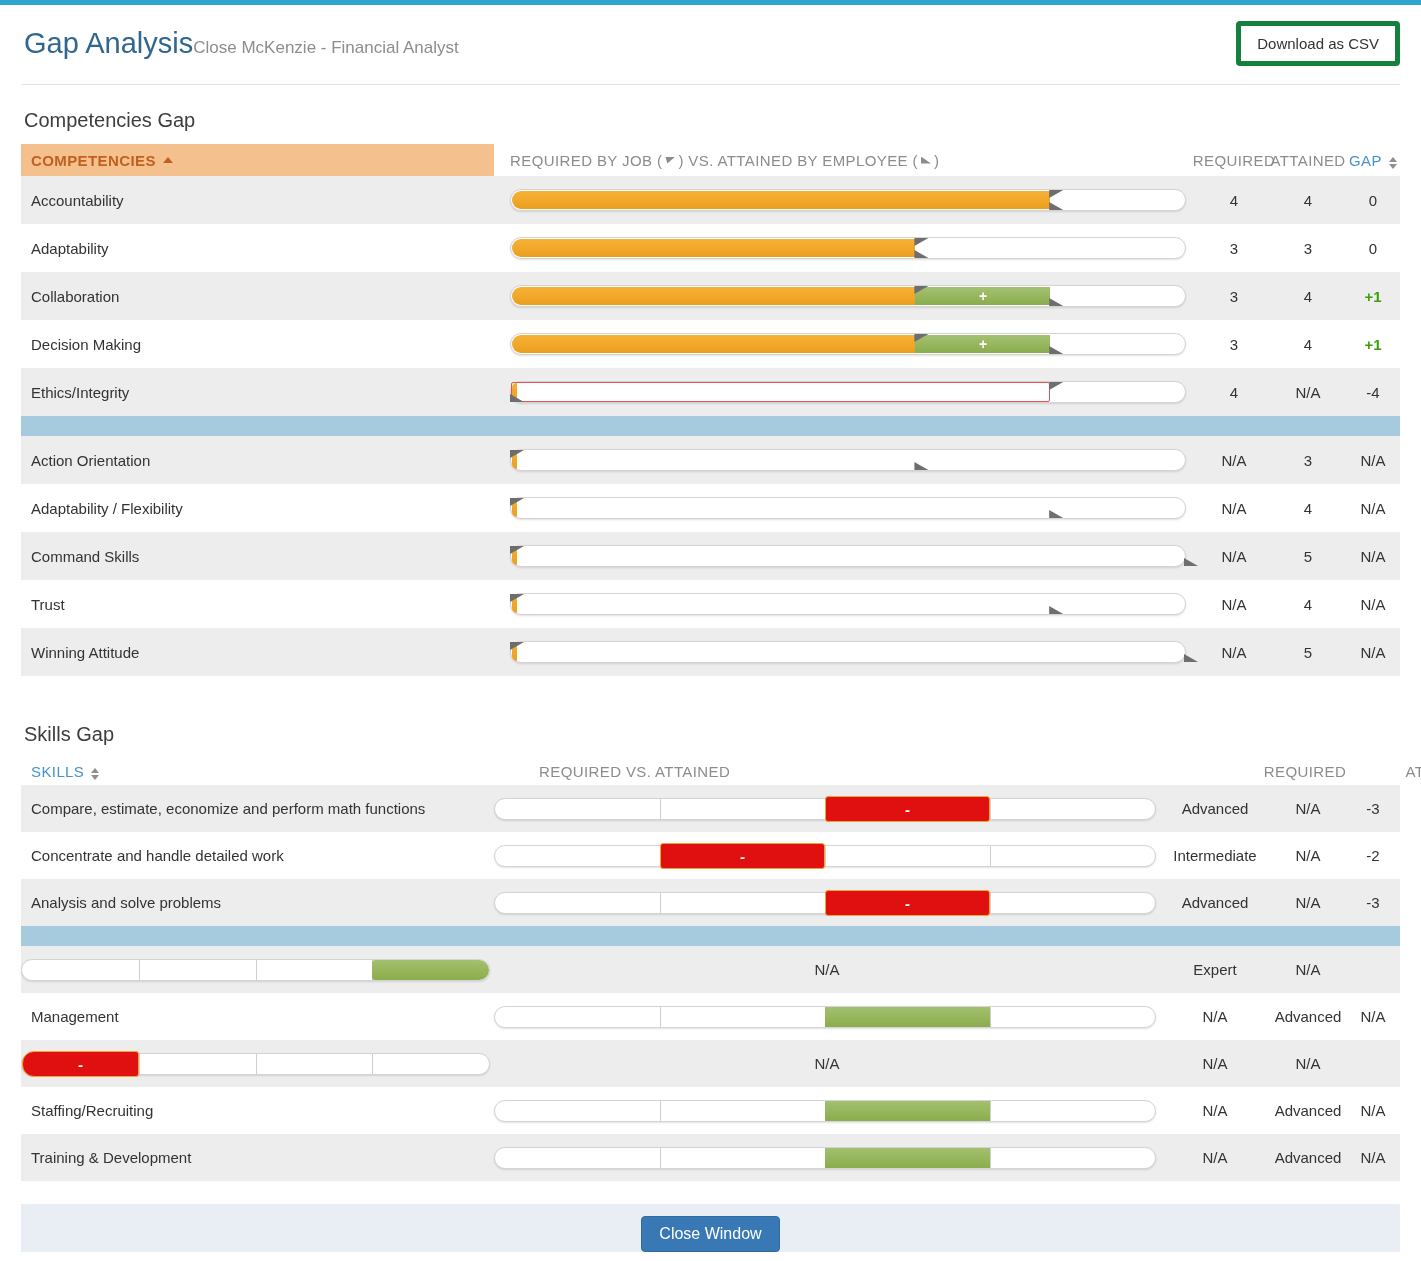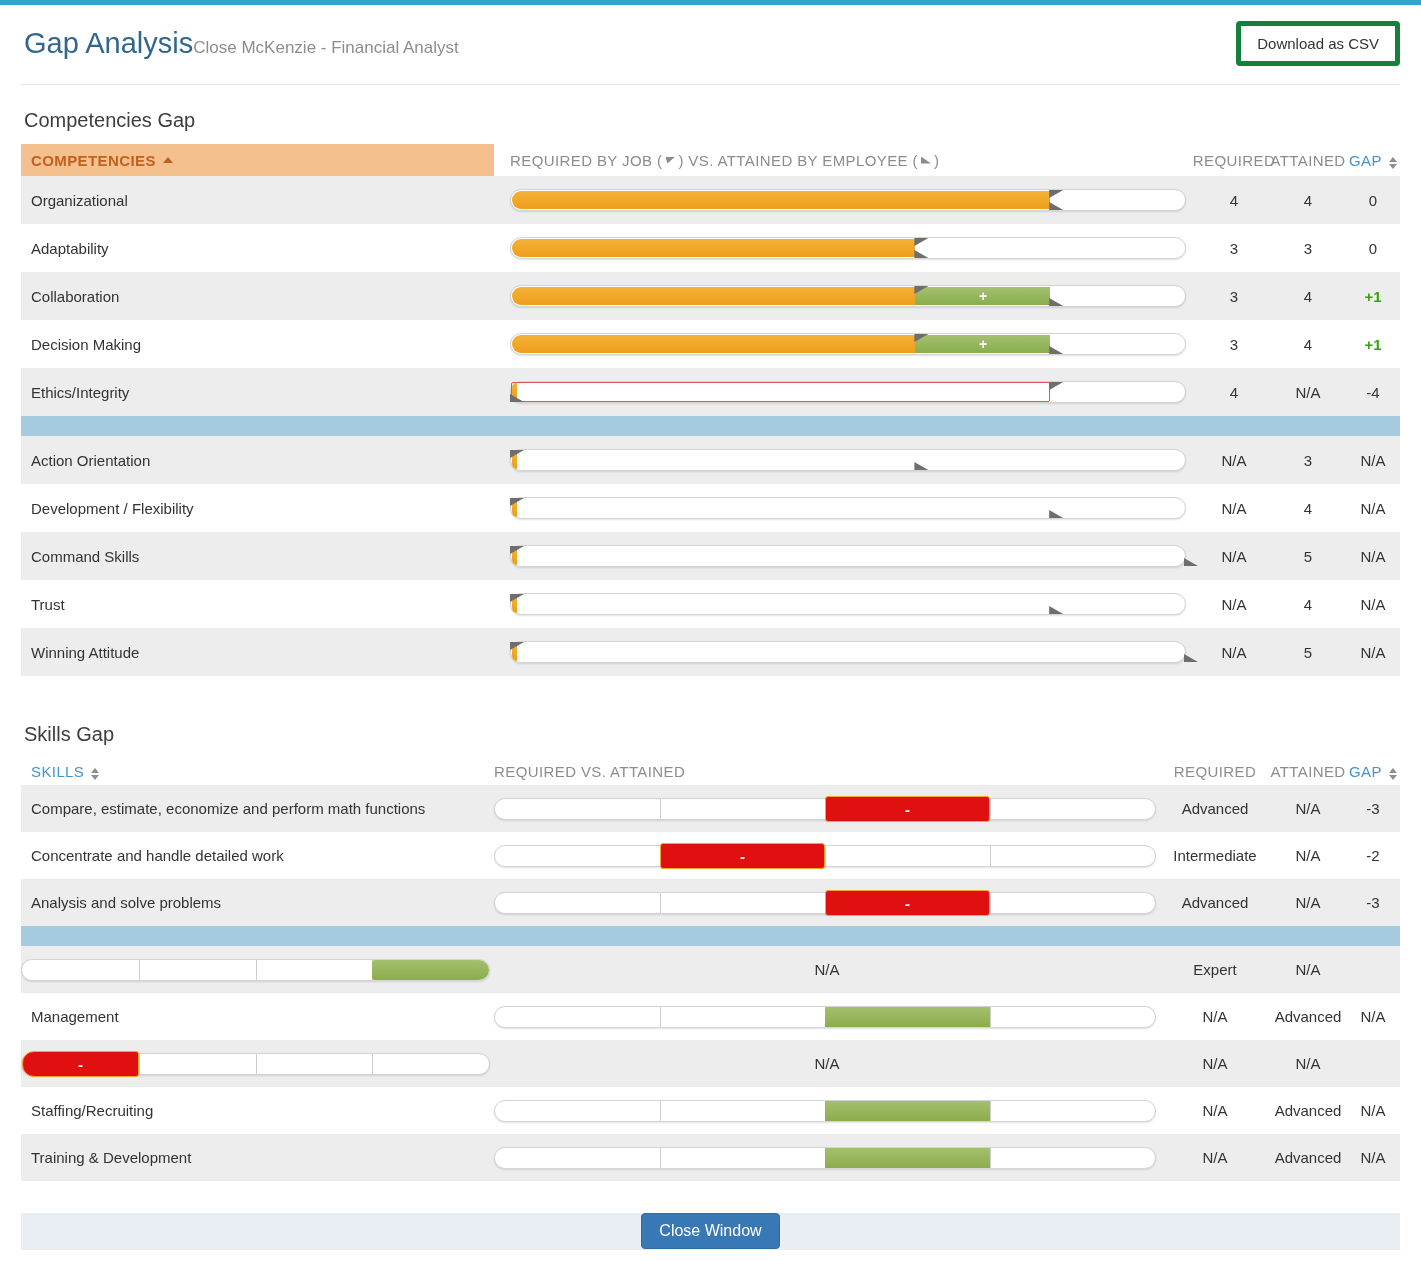--- a/index.html
+++ b/index.html
@@ -30,21 +30,21 @@
   
   .section-heading { font-size: 20px; color: #3d3d3d; font-weight: 400; margin: 24px 0 12px 3px; }
   .section-heading.skills { margin-top: 47px; }
 
   
   .comp-grid  { display: grid; grid-template-columns: 473px 1fr 72px 76px 54px; align-items: center; }
   .skill-grid { display: grid; grid-template-columns: 473px 666px 110px 76px 54px; align-items: center; }
 
   .thead { font-size: 15px; color: #8c8c8c; letter-spacing: .4px; }
   .thead.comp { height: 32px; }
-  .thead.skill { height: 27px; }
+  .thead.skill { height: 27px; gap: 45px; }
   .th-sorted {
     background: #f4c08e; color: #c2601f; font-weight: 700;
     height: 100%; display: flex; align-items: center; padding-left: 10px;
   }
   .th-link { color: #4793ce; cursor: pointer; display: flex; align-items: flex-end; padding-left: 10px; }
   .th-plain { display: flex; align-items: center; }
   .th-center { justify-content: center; padding-left: 0; }
   .th-barlabel { padding-left: 16px; display: flex; align-items: center; gap: 2px; }
   .sort-asc { margin-left: 7px; width: 0; height: 0; border-left: 5px solid transparent; border-right: 5px solid transparent; border-bottom: 6px solid #c2601f; display: inline-block; }
   .sort-both { display: inline-flex; flex-direction: column; gap: 2px; margin-left: 7px; }
@@ -110,22 +110,22 @@
   }
   .block.red.seg-first { border-radius: 12px 3px 3px 12px; }
   .block.green {
     top: 0; bottom: 0;
     background: linear-gradient(#a3c06e, #8bad4c);
   }
   .block.green.seg-last { border-radius: 3px 11px 11px 3px; }
 
   
   .footer-bar {
-    margin-top: 32px; height: 37px; background: #e9eef5;
-    display: flex; align-items: flex-start; justify-content: center;
+    margin-top: 23px; height: 48px; background: #e9eef5;
+    display: flex; align-items: flex-end; justify-content: center;
   }
   .btn-primary {
     background: #3878b4; border: 1px solid #2d6da3; border-radius: 4px;
     color: #fff; font-size: 16px; padding: 8px 17px;
     font-family: inherit; cursor: pointer;
   }
   .bottom-space { height: 19px; }
 </style>
 </head>
 <body>
@@ -162,21 +162,21 @@
       <span>GAP</span>
       <span class="sort-both">
           <i class="up"></i>
           <i class="dn"></i>
         </span>
     </div>
   </div>
 
   <div>
       <div class="grid-row comp-grid alt">
-        <div class="cell-name">Organizational</div>
+        <div class="cell-name">Accountability</div>
         <div class="bar-cell">
           <div class="track comp">
             <i class="fill-orange" style="width: calc(80% - 1px);"></i>
             <i class="flag top" style="left: calc(80% - 1px);"></i>
             <i class="flag bot" style="left: calc(80% - 1px);"></i>
           </div>
         </div>
         <div class="cell-num">4</div>
         <div class="cell-num">4</div>
         <div class="cell-num">0</div>
@@ -244,21 +244,21 @@
             <i class="starter"></i>
             <i class="flag top" style="left: calc(0% - 1px);"></i>
             <i class="flag bot" style="left: calc(60% - 1px);"></i>
           </div>
         </div>
         <div class="cell-num">N/A</div>
         <div class="cell-num">3</div>
         <div class="cell-num">N/A</div>
       </div>
       <div class="grid-row comp-grid">
-        <div class="cell-name">Development / Flexibility</div>
+        <div class="cell-name">Adaptability / Flexibility</div>
         <div class="bar-cell">
           <div class="track comp">
             <i class="starter"></i>
             <i class="flag top" style="left: calc(0% - 1px);"></i>
             <i class="flag bot" style="left: calc(80% - 1px);"></i>
           </div>
         </div>
         <div class="cell-num">N/A</div>
         <div class="cell-num">4</div>
         <div class="cell-num">N/A</div>

